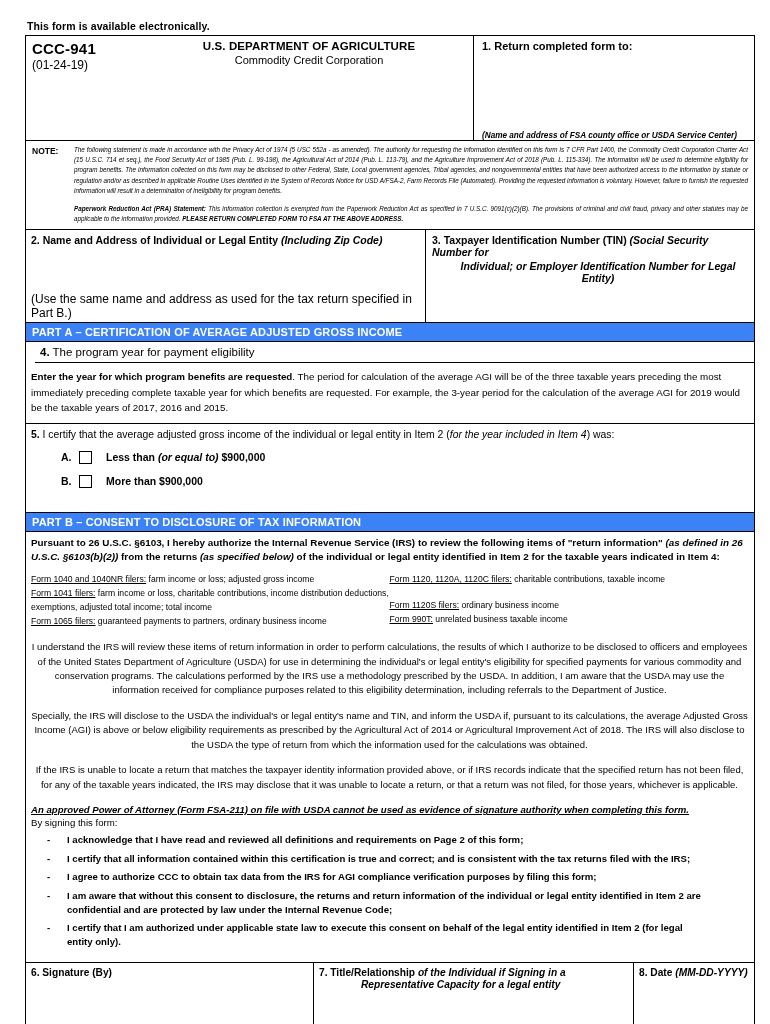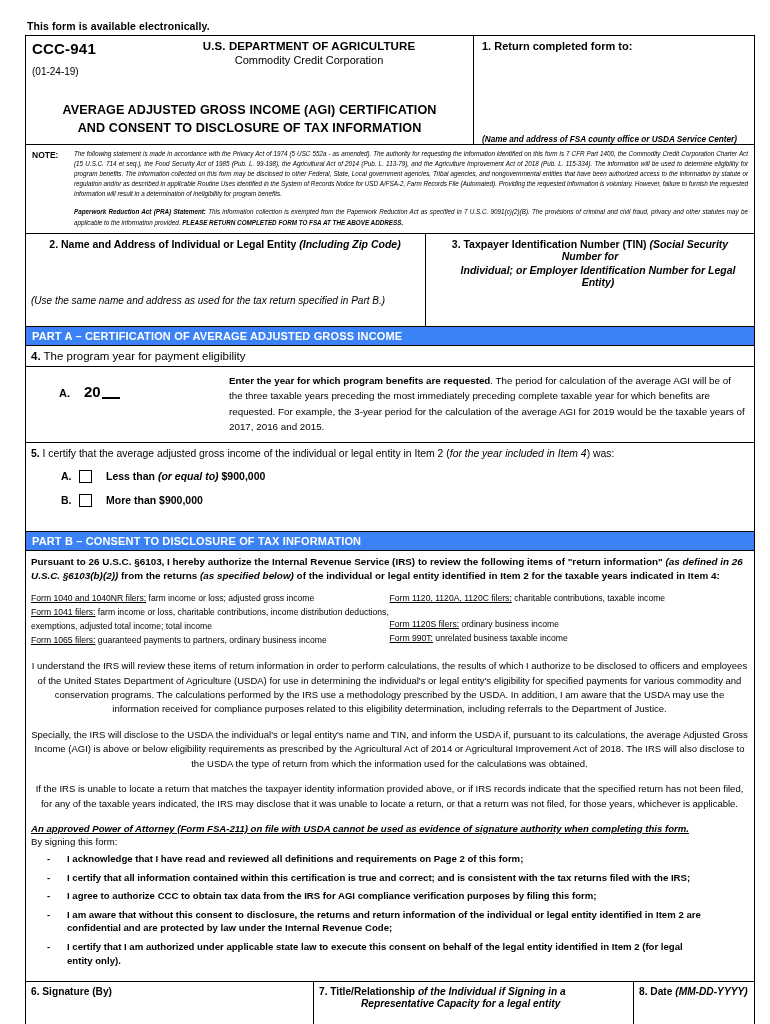--- a/index.html
+++ b/index.html
@@ -44,22 +44,22 @@
     padding: 4px 6px 6px 6px;
     position: relative;
     min-height: 104px;
   }
   .form-no {
     font-size: 15px;
     font-weight: bold;
     letter-spacing: 0.2px;
   }
   .form-date {
-    font-size: 10px;
-    margin-top: 9px;
+    font-size: 12px;
+    margin-top: 1px;
   }
   .agency-block {
     position: absolute;
     left: 118px;
     top: 4px;
     width: 330px;
     text-align: center;
   }
   .agency-1 {
     font-size: 11.5px;
@@ -127,55 +127,54 @@
     position: relative;
   }
   .item3 {
     width: 328px;
     padding: 4px 6px 4px 6px;
     min-height: 92px;
   }
   .it-num {
     font-size: 10.5px;
     font-weight: bold;
-    text-align: center;
   }
   .it-ital {
     font-style: italic;
   }
   .item3-line2 {
     font-size: 10.5px;
     font-weight: bold;
     font-style: italic;
     text-align: center;
     margin-top: 2px;
     padding-left: 16px;
   }
   .item2-hint {
     position: absolute;
     left: 5px;
-    bottom: 20px;
-    font-size: 10px;
-    font-style: italic;
+    bottom: 2px;
+    font-size: 12px;
   }
 
   
   .part-bar {
     background: #3b82f6;
     color: #fff;
     font-size: 11px;
     font-weight: bold;
     padding: 3px 6px 3px 6px;
     letter-spacing: 0.15px;
   }
 
   
   .item4-head {
     padding: 4px 6px 4px 5px;
     font-size: 11.5px;
+    margin-left: 9px;
   }
   .item4-head b { font-weight: bold; }
   .item4-body {
     display: flex;
     padding: 6px 8px 7px 5px;
   }
   .year-col {
     width: 170px;
     flex-shrink: 0;
     padding-left: 28px;
@@ -301,24 +300,20 @@
   <div class="form-box">
 
     <div class="row bdr-b">
       <div class="cell hdr-left bdr-r">
         <div class="form-no">CCC-941</div>
         <div class="form-date">(01-24-19)</div>
         <div class="agency-block">
           <div class="agency-1">U.S. DEPARTMENT OF AGRICULTURE</div>
           <div class="agency-2">Commodity Credit Corporation</div>
         </div>
-        <div class="form-title">
-          <div>AVERAGE ADJUSTED GROSS INCOME (AGI) CERTIFICATION</div>
-          <div>AND CONSENT TO DISCLOSURE OF TAX INFORMATION</div>
-        </div>
       </div>
       <div class="cell hdr-right">
         <div class="ret-label">1. Return completed form to:</div>
         <div class="ret-hint">(Name and address of FSA county office or USDA Service Center)</div>
       </div>
     </div>
 
     <div class="note-wrap bdr-b">
       <div class="note-label">NOTE:</div>
       <div class="note-body">
@@ -338,23 +333,20 @@
       </div>
     </div>
 
     <div class="part-bar bdr-b">PART A – CERTIFICATION OF AVERAGE ADJUSTED GROSS INCOME</div>
 
     <div class="item4-head bdr-b">
       <b>4.</b><span>  The program year for payment eligibility</span>
     </div>
 
     <div class="item4-body bdr-b">
-      <div class="year-col">
-        <span>A.</span><span class="year-val">20</span><span class="year-blank"></span>
-      </div>
       <div class="item4-text"><b>Enter the year for which program benefits are requested</b><span>.   The period for calculation of the average AGI will be of the three taxable years preceding the most immediately preceding complete taxable year for which benefits are requested.  For example, the 3-year period for the calculation of the average AGI for 2019 would be the taxable years of 2017, 2016 and 2015.</span></div>
     </div>
 
     <div class="item5 bdr-b">
       <div class="item5-lead"><b>5.</b><span>   I certify that the average adjusted gross income of the individual or legal entity in Item 2 (</span><i>for the year included in Item 4</i><span>) was:</span></div>
 
       <div class="chk-row">
         <span class="chk-letter">A.</span>
         <span class="checkbox"></span>
         <span><span>Less than </span><span class="chk-italic">(or equal to)</span><span> $900,000</span></span>

